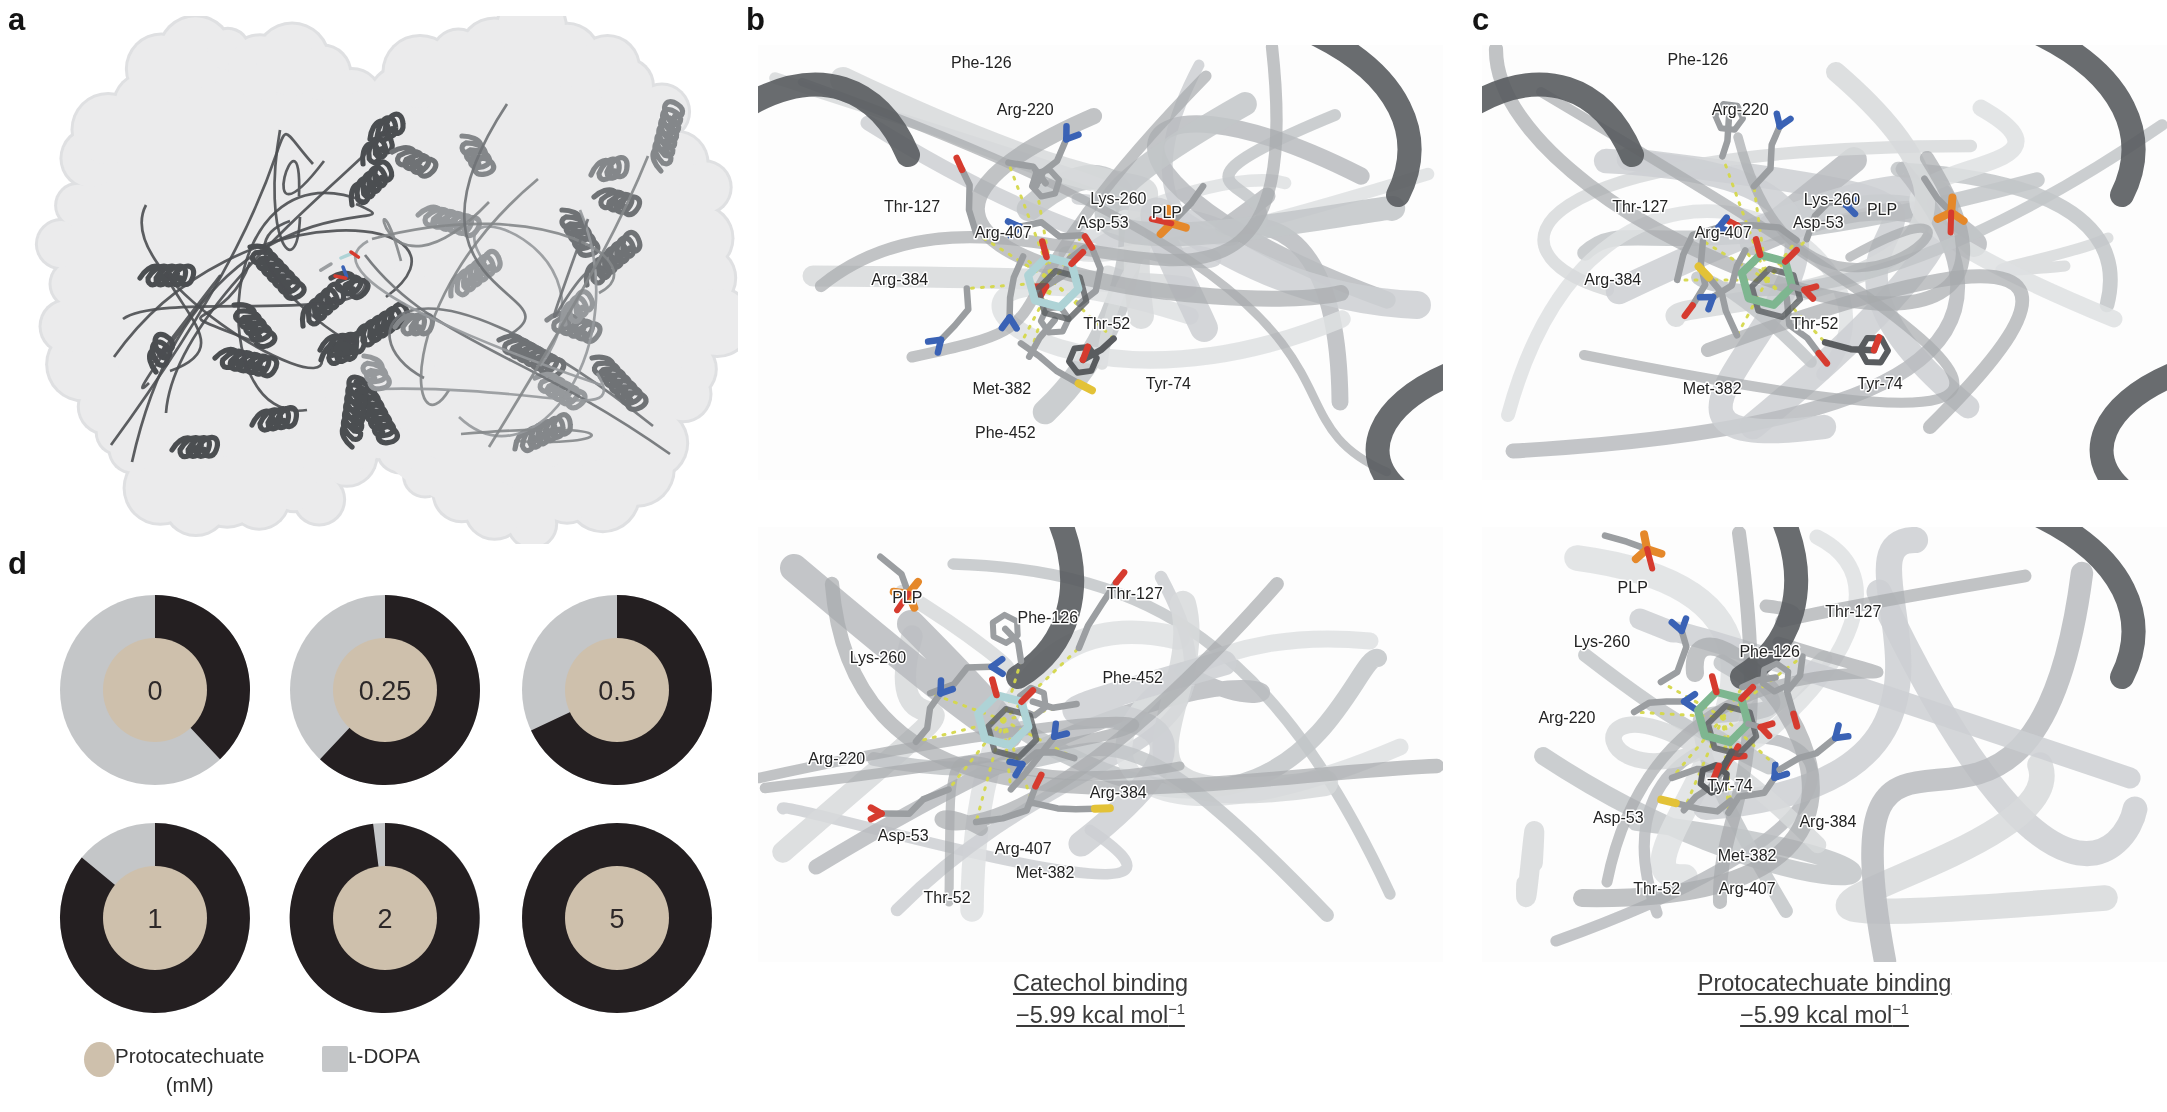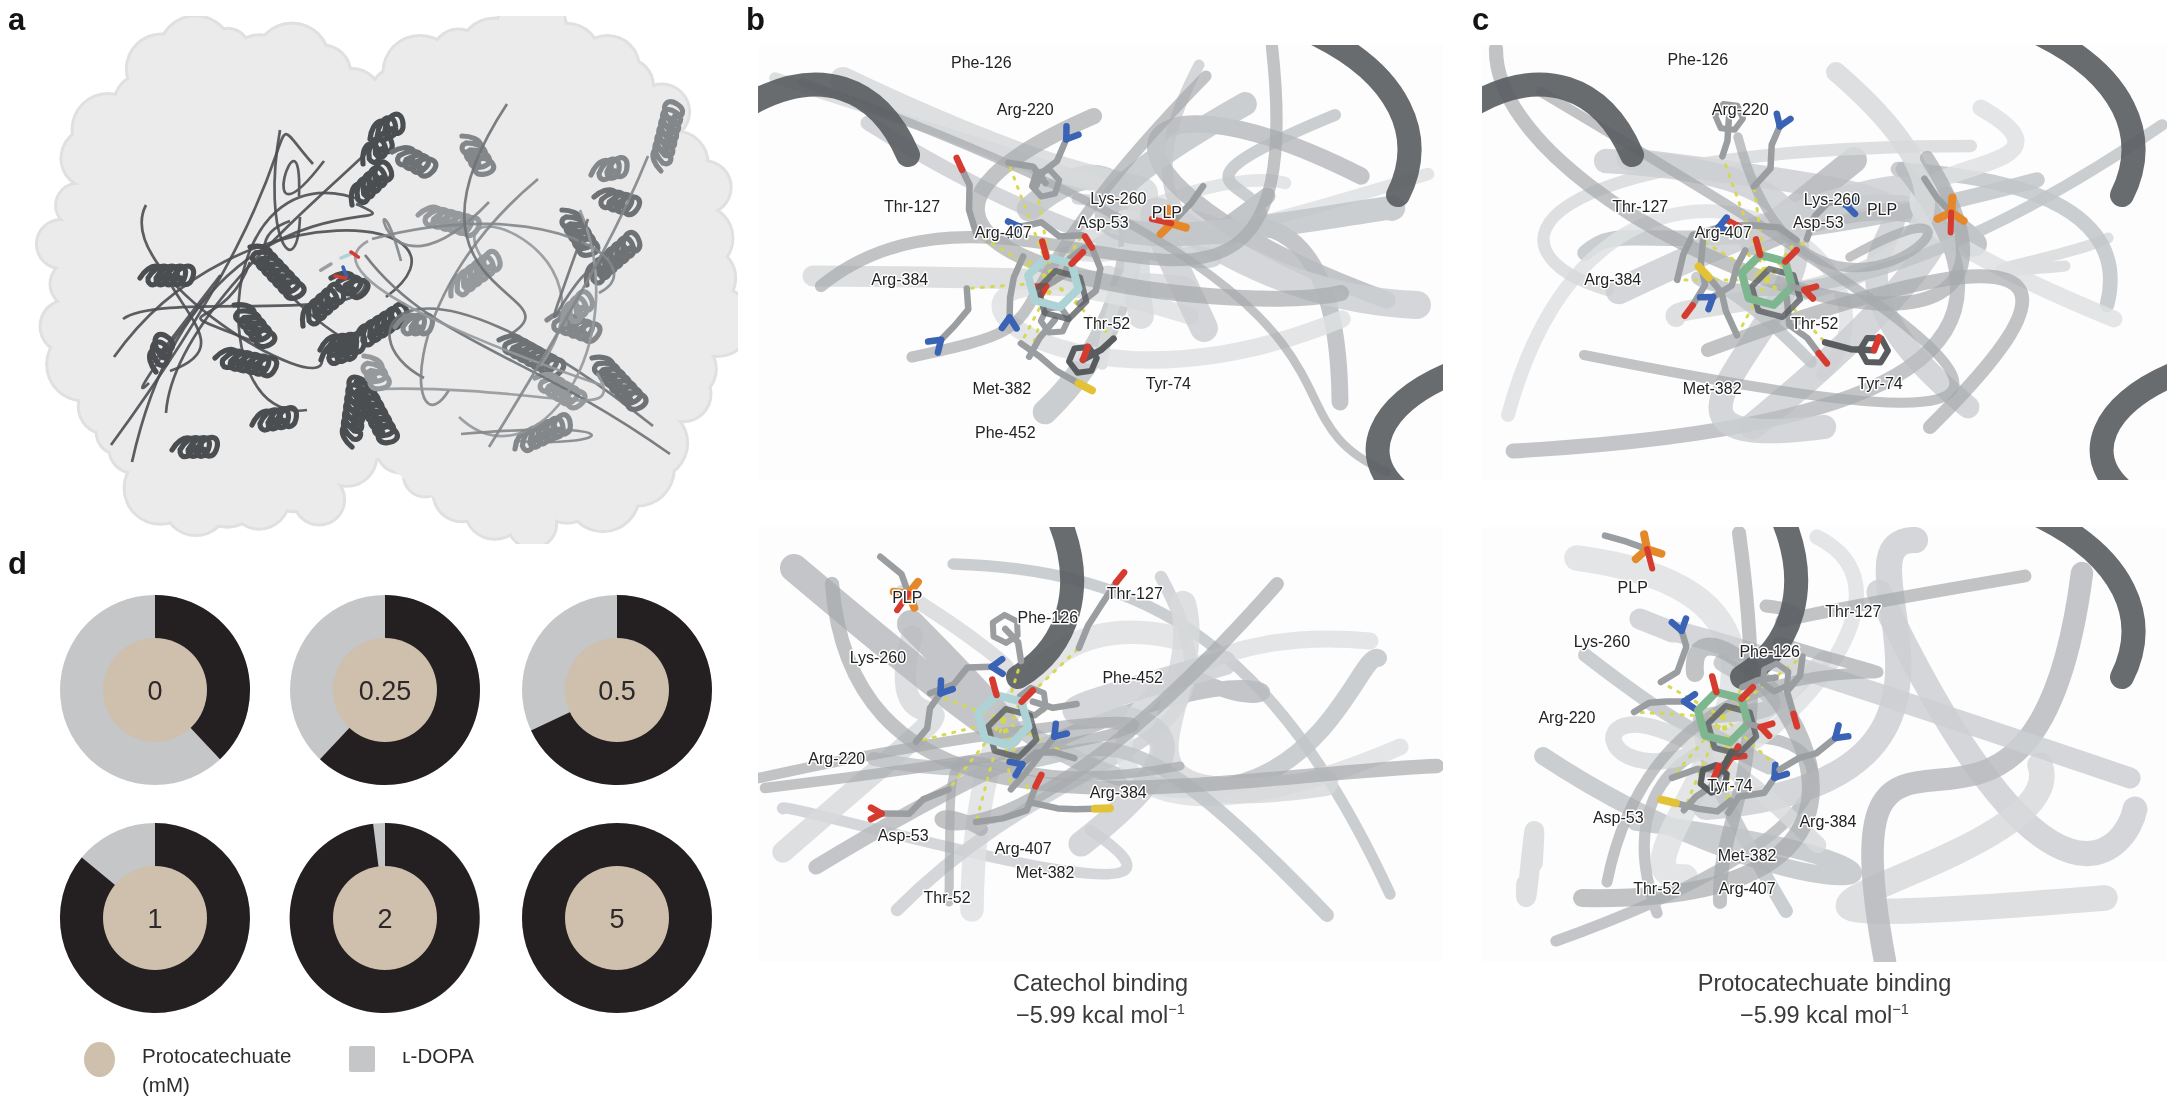--- a/index.html
+++ b/index.html
@@ -1,26 +1,26 @@
 <!DOCTYPE html>
 <html><head>
 <meta charset="utf-8">
 <style>
   html,body{margin:0;padding:0;background:#ffffff;}
   .fig{position:relative;width:2167px;height:1112px;background:#ffffff;
        font-family:"Liberation Sans","DejaVu Sans",sans-serif;overflow:hidden;}
   .abs{position:absolute;}
   .plabel{position:absolute;font-weight:bold;font-size:31px;color:#141414;line-height:1;}
-  .caption{position:absolute;text-align:center;font-size:23.5px;color:#3a3a3a;line-height:1.35;}
+  .caption{position:absolute;text-align:center;font-size:23.5px;color:#3a3a3a;line-height:1.35;text-decoration:underline;}
   .caption sup{font-size:62%;}
   svg text.res{font-size:16px;fill:#232323;paint-order:stroke;stroke:#ffffff;stroke-width:3px;
                stroke-linejoin:round;font-family:"Liberation Sans","DejaVu Sans",sans-serif;}
   svg text.donut-num{font-size:27px;fill:#2c2728;font-family:"Liberation Sans","DejaVu Sans",sans-serif;}
   .legend{position:absolute;left:84px;top:1042px;display:flex;gap:58px;align-items:flex-start;}
-  .leg-item{display:flex;gap:27px;}
+  .leg-item{display:flex;gap:0;text-align:center;}
   .sw{flex:none;display:block;}
   .sw-circle{width:31px;height:35px;border-radius:50%;}
   .sw-square{width:26px;height:26px;border-radius:2px;margin-top:4px;}
   .leg-text{font-size:20.5px;color:#2d2d2d;line-height:1.4;}
 </style>
 </head>
 <body>
 
 <div class="fig">
 

